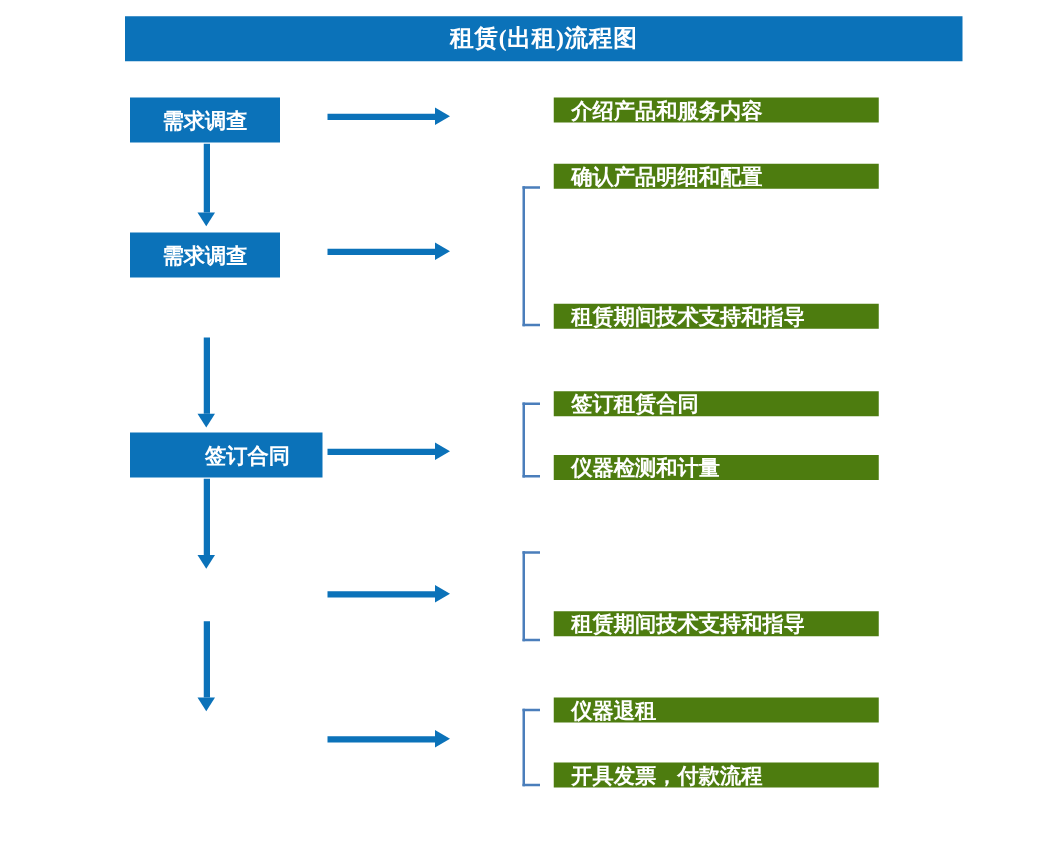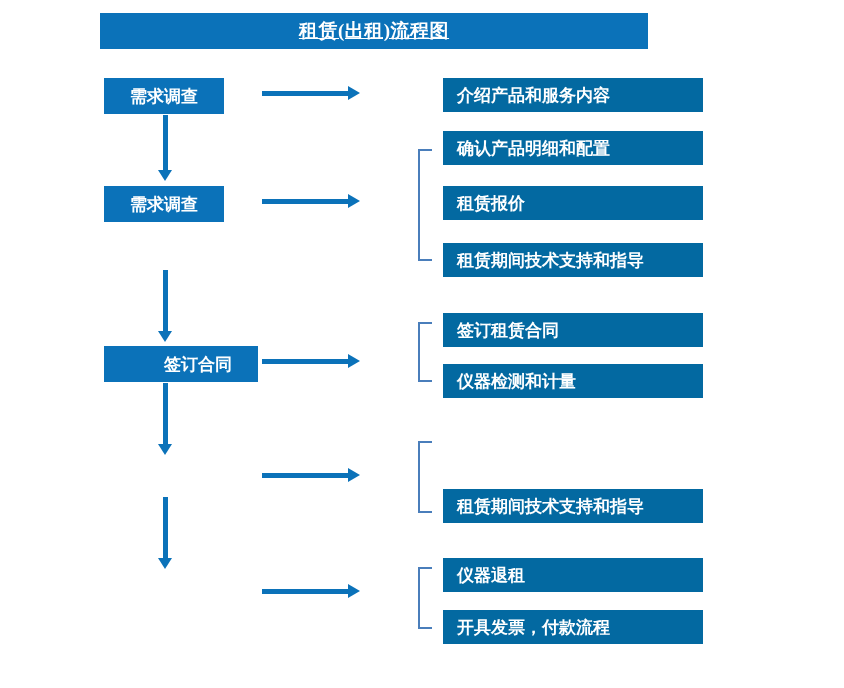--- a/index.html
+++ b/index.html
@@ -17,31 +17,30 @@
     height: 688px;
     background: #ffffff;
     overflow: hidden;
   }
 
   
   .title-bar {
     position: absolute;
     left: 100px;
     top: 13px;
-    width: 548px;
+    width: 670px;
     height: 36px;
     background: #0B72B9;
     color: #ffffff;
     display: flex;
     align-items: center;
     justify-content: center;
     font-size: 19px;
     font-weight: bold;
     letter-spacing: 0.5px;
-    text-decoration: underline;
   }
 
   
   .stage-box {
     position: absolute;
     left: 104px;
     width: 120px;
     height: 36px;
     background: #0B72B9;
     color: #ffffff;
@@ -50,22 +49,22 @@
     justify-content: center;
     font-size: 17px;
     font-weight: bold;
   }
 
   
   .detail-box {
     position: absolute;
     left: 443px;
     width: 260px;
-    height: 34px;
-    background: #0369a1;
+    height: 20px;
+    background: #4d7c0f;
     color: #ffffff;
     display: flex;
     align-items: center;
     font-size: 17px;
     font-weight: bold;
     padding-left: 14px;
     box-sizing: border-box;
     white-space: nowrap;
   }
 
@@ -150,21 +149,20 @@
     <div class="head"></div>
   </div>
 
   <div class="stage-box" style="top:186px;">需求调查</div>
   <div class="h-arrow" style="top:194px;">
     <div class="shaft"></div>
     <div class="head"></div>
   </div>
   <div class="bracket" style="top:149px; height:112px;"></div>
   <div class="detail-box" style="top:131px;">确认产品明细和配置</div>
-  <div class="detail-box" style="top:186px;">租赁报价</div>
   <div class="detail-box" style="top:243px;">租赁期间技术支持和指导</div>
 
   <div class="v-arrow" style="top:270px; height:72px;">
     <div class="shaft"></div>
     <div class="head"></div>
   </div>
 
   <div class="stage-box" style="top:346px;padding-left:34px;">签订合同</div>
   <div class="h-arrow" style="top:354px;">
     <div class="shaft"></div>

